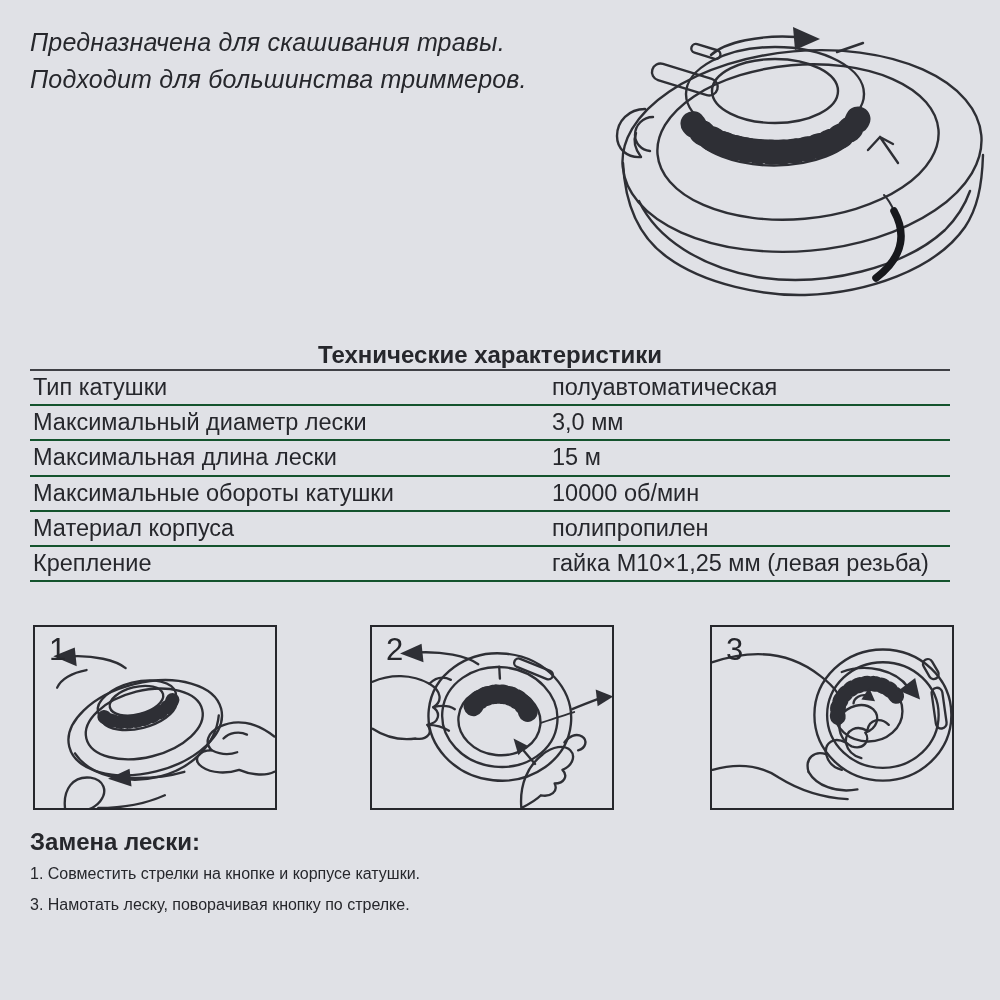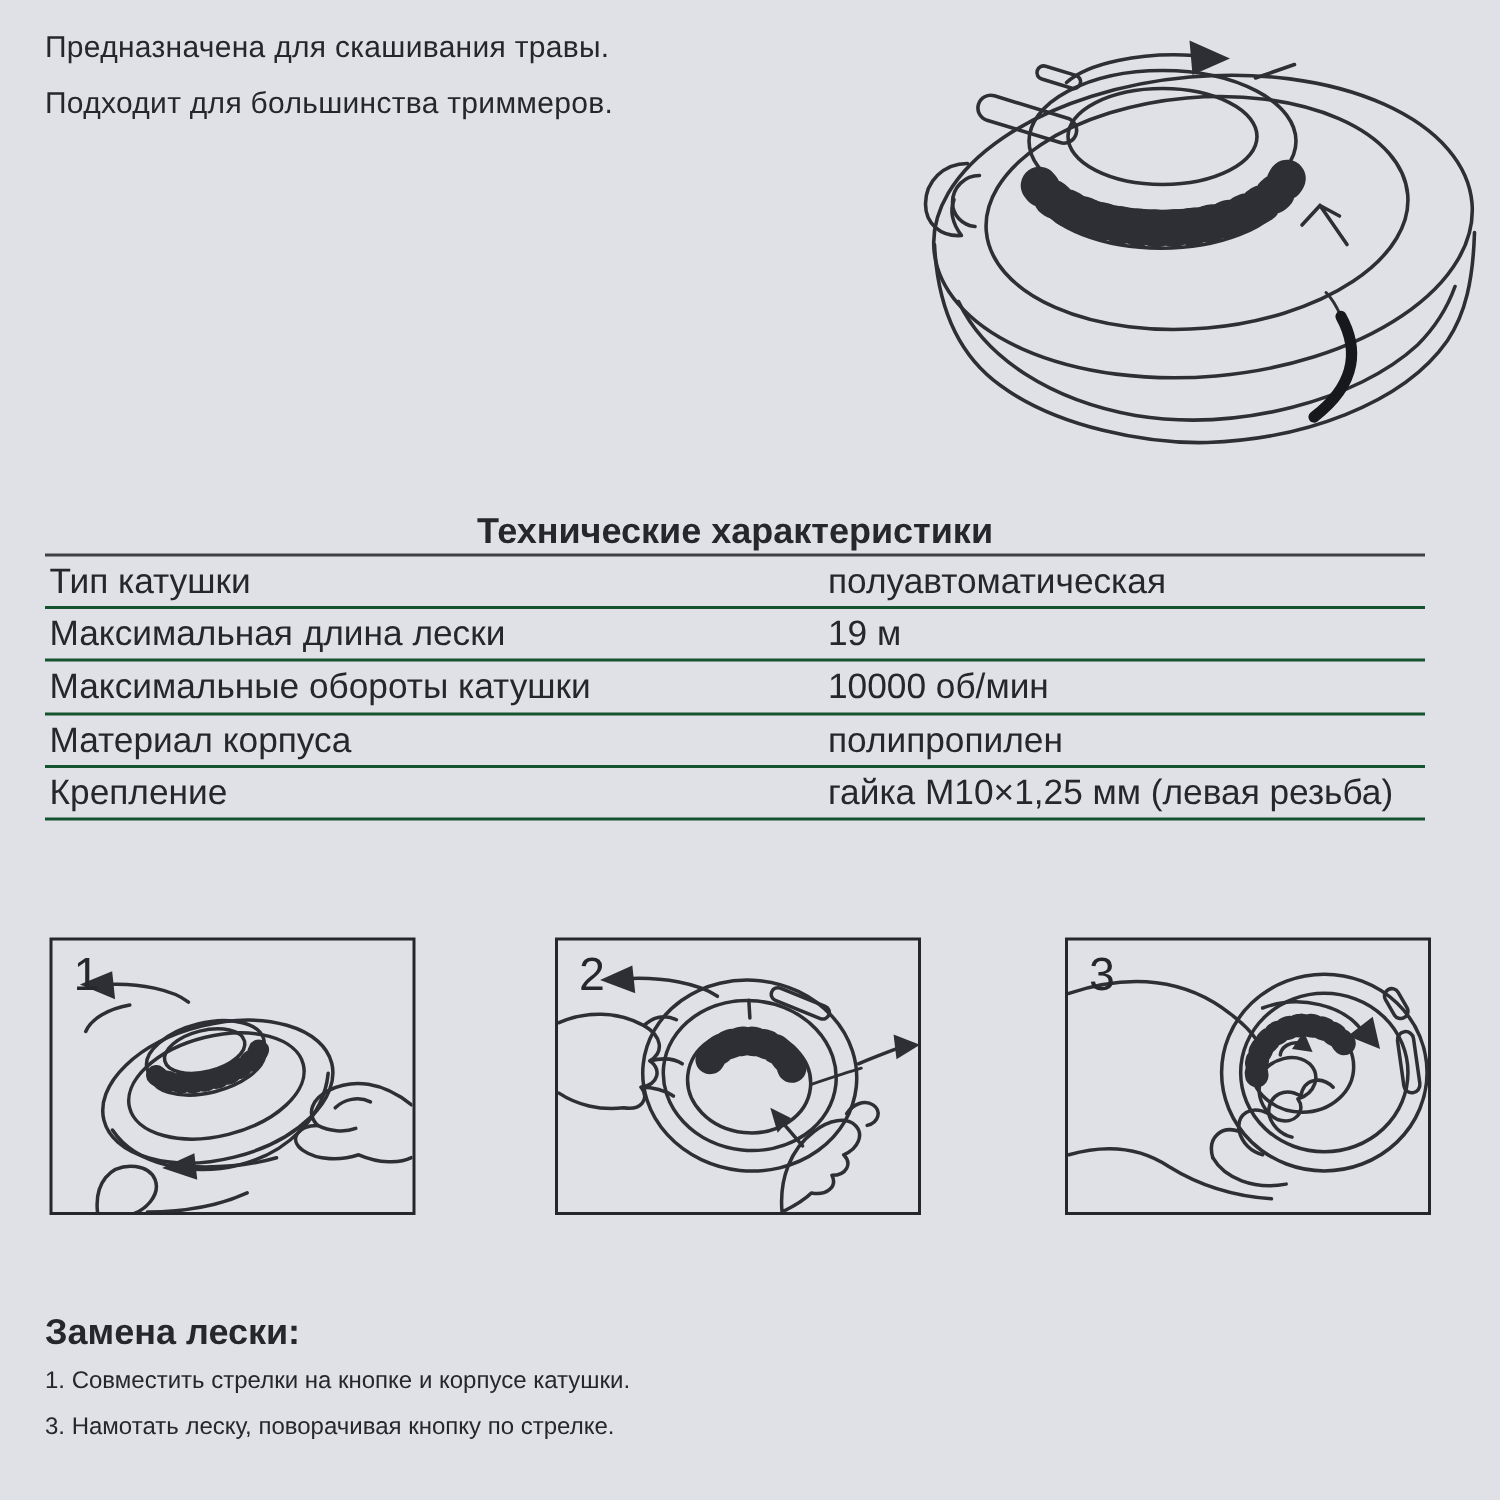--- a/index.html
+++ b/index.html
@@ -7,21 +7,21 @@
     width:1000px;height:1000px;
     background:#e0e1e6;
     font-family:"Liberation Sans", sans-serif;
     color:#26272c;
     position:relative;
     overflow:hidden;
   }
   .abs{position:absolute;}
 
   
-  .intro{left:30px;top:14px;font-size:20px;line-height:37px;letter-spacing:.2px;}
+  .intro{left:30px;top:24px;font-size:25px;line-height:37px;letter-spacing:.2px;font-style:italic;}
 
   
   .hero{left:605px;top:5px;width:390px;height:300px;}
 
   
   .specs{left:30px;top:340px;width:920px;}
   .specs-title{
     height:29px;line-height:29px;text-align:center;
     font-weight:bold;font-size:24px;
     border-bottom:2.5px solid #3f4045;
@@ -38,21 +38,21 @@
     top:625px;width:240px;height:181px;
     border:2px solid #26272c;background:transparent;
   }
   .step-box svg{position:absolute;left:0;top:0;width:100%;height:100%;}
   .step-num{
     position:absolute;left:14px;top:6px;font-size:31px;line-height:34px;z-index:2;
   }
   #step1{left:33px;} #step2{left:370px;} #step3{left:710px;}
 
   
-  .instructions{left:30px;top:826px;width:928px;margin-top:47px;}
+  .instructions{left:30px;top:826px;width:928px;}
   .instr-heading{font-weight:bold;font-size:24px;line-height:31.5px;}
   .instr-item{font-size:16px;line-height:31.5px;}
 
   svg .ln{fill:none;stroke:#2e2f35;stroke-width:2.4;stroke-linecap:round;stroke-linejoin:round;}
   svg .thin{stroke-width:2;}
   svg .filldark{fill:#2e2f35;stroke:none;}
 </style>
 </head>
 <body>
 
@@ -94,22 +94,26 @@
 </svg>
 
 <div class="abs specs">
   <div class="specs-title">Технические характеристики</div>
 
   <div class="spec-row">
     <span class="spec-label">Тип катушки</span>
     <span class="spec-value">полуавтоматическая</span>
   </div>
   <div class="spec-row">
+    <span class="spec-label">Максимальный диаметр лески</span>
+    <span class="spec-value">3,0 мм</span>
+  </div>
+  <div class="spec-row">
     <span class="spec-label">Максимальная длина лески</span>
-    <span class="spec-value">19 м</span>
+    <span class="spec-value">15 м</span>
   </div>
   <div class="spec-row">
     <span class="spec-label">Максимальные обороты катушки</span>
     <span class="spec-value">10000 об/мин</span>
   </div>
   <div class="spec-row">
     <span class="spec-label">Материал корпуса</span>
     <span class="spec-value">полипропилен</span>
   </div>
   <div class="spec-row">

